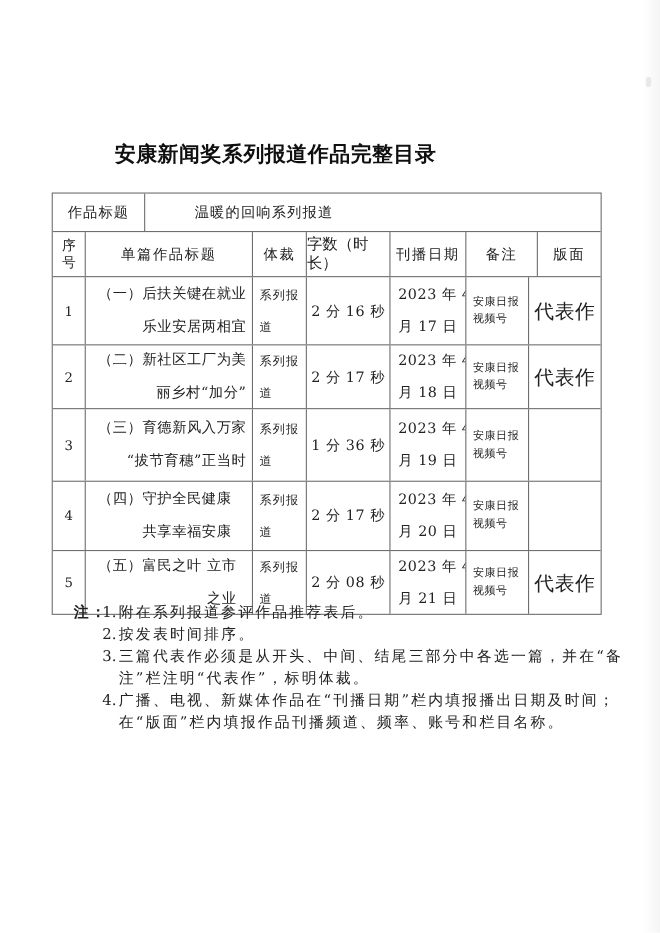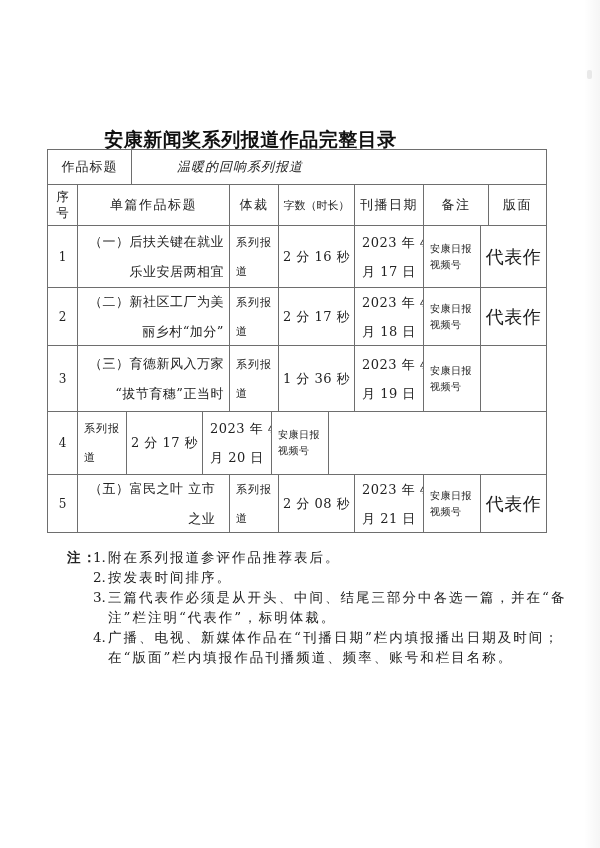--- a/index.html
+++ b/index.html
@@ -10,44 +10,44 @@
   }
   .scan-edge{position:absolute;right:0;top:0;width:16px;height:848px;
     background:linear-gradient(to right, rgba(0,0,0,0), rgba(0,0,0,0.04));}
   .smudge{position:absolute;left:587px;top:70px;width:5px;height:9px;
     background:#d9d9d9;border-radius:2px;opacity:.55;}
   .doc-title{
     position:absolute;top:127px;left:0;width:501px;text-align:center;
     font-size:19px;font-weight:bold;color:#101010;letter-spacing:0.5px;
   }
   .tbl{
-    position:absolute;left:47px;top:149px;width:498px;
+    position:absolute;left:47px;top:175px;width:498px;
     border:1px solid #6e6e6e;box-sizing:content-box;font-size:13px;
   }
   .trow{display:flex;border-bottom:1px solid #6e6e6e;}
   .trow:last-child{border-bottom:none;}
   .cell{border-right:1px solid #6e6e6e;box-sizing:border-box;display:flex;align-items:center;overflow:hidden;}
   .cell:last-child{border-right:none;}
   
   .meta-row{height:34px;}
   .meta-label{width:84px;justify-content:center;letter-spacing:1px;}
-  .meta-value{flex:1;padding-left:45px;letter-spacing:1px;font-style:italic;}
+  .meta-value{flex:1;padding-left:45px;letter-spacing:1px;}
   
   .c-index{width:30px;justify-content:center;}
   .c-title{width:152px;padding-left:11px;text-align:right;}
   .c-genre{width:49px;padding-left:6px;}
   .c-length{width:76px;justify-content:center;}
   .c-date{width:69px;padding-left:7px;}
   .c-page{width:57px;padding-left:6px;}
   .c-remark{flex:1;justify-content:center;}
   
   .hdr{height:40px;}
   .hdr .cell{justify-content:center;padding-left:0;letter-spacing:1.5px;}
   .hdr .c-index{white-space:pre;text-align:center;font-size:12.5px;line-height:16px;letter-spacing:0;}
-  .hdr .c-length{font-size:11px;letter-spacing:0;}
+  .hdr .c-length{font-size:14px;letter-spacing:0;}
   
   .r1{height:61px;} .r2{height:57px;} .r3{height:65px;} .r4{height:62px;} .r5{height:57px;}
   .body-row .c-index{font-size:12px;}
   .body-row .c-title{white-space:pre;line-height:30px;letter-spacing:0.5px;}
   .body-row .c-genre{white-space:pre;line-height:29px;font-size:11px;letter-spacing:1px;}
   .body-row .c-length{white-space:pre;letter-spacing:0.5px;}
   .body-row .c-date{white-space:pre;line-height:29px;letter-spacing:0.5px;}
   .body-row .c-page{white-space:pre;line-height:16px;font-size:10px;letter-spacing:0.5px;}
   .body-row .c-remark{font-size:18px;letter-spacing:0.5px;}
   
@@ -122,20 +122,22 @@
     <div class="cell c-length">1 分 36 秒</div>
     <div class="cell c-date">2023 年 4
 月 19 日</div>
     <div class="cell c-page">安康日报
 视频号</div>
     <div class="cell c-remark"></div>
   </div>
 
   <div class="trow body-row r4">
     <div class="cell c-index">4</div>
+    <div class="cell c-title">（四）守护全民健康
+共享幸福安康</div>
     <div class="cell c-genre">系列报
 道</div>
     <div class="cell c-length">2 分 17 秒</div>
     <div class="cell c-date">2023 年 4
 月 20 日</div>
     <div class="cell c-page">安康日报
 视频号</div>
     <div class="cell c-remark"></div>
   </div>
 

